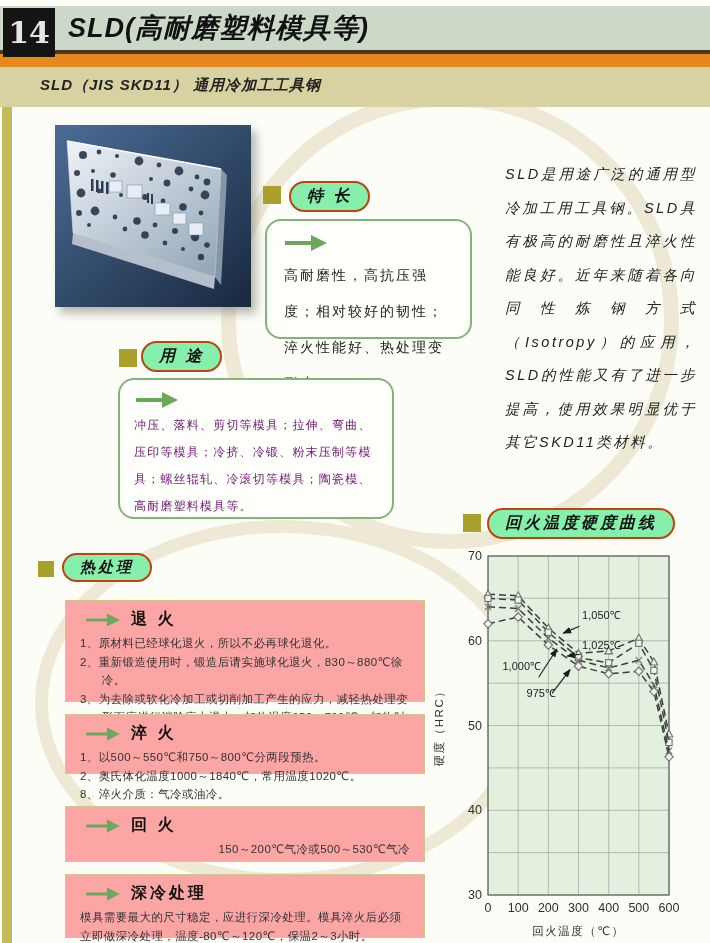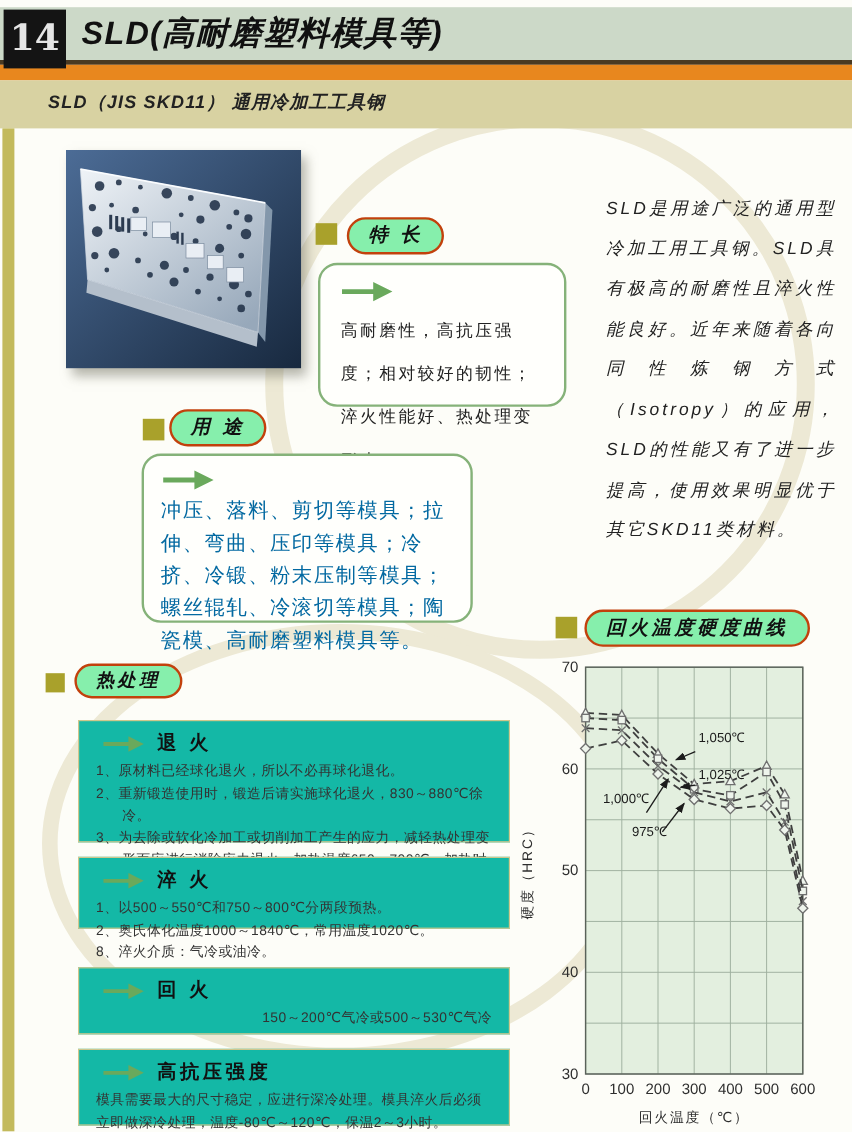--- a/index.html
+++ b/index.html
@@ -24,39 +24,39 @@
   .arc{border-radius:50%;z-index:0;}
   .arc1{left:221px;top:91px;width:428px;height:428px;border:15px solid #ede9d5;}
   .arc2{left:35px;top:520px;width:470px;height:340px;border:13px solid #ede9d5;}
   
   .bullet{width:18px;height:18px;background:#a9a12b;z-index:1;}
   .pill{z-index:1;background:#86efac;border:2px solid #c2410c;border-radius:18px;
       padding:3px 16px;font-size:16px;font-weight:bold;font-style:italic;letter-spacing:3px;
       color:#111;white-space:nowrap;}
   .gbox{z-index:1;background:#fffffc;border:2px solid #85b279;border-radius:16px;}
   .garrow{display:block;}
-  .cream-box{z-index:1;background:#14b8a6;border:1.6px solid #cfc78c;padding:6px 14px;box-sizing:border-box;}
+  .cream-box{z-index:1;background:#fca5a5;border:1.6px solid #cfc78c;padding:6px 14px;box-sizing:border-box;}
   .cream-head{display:flex;align-items:center;gap:9px;margin:2px 0 4px 4px;}
   .cream-title{font-size:16px;font-weight:bold;letter-spacing:3px;color:#111;}
   .cream-line{font-size:11.5px;line-height:18.5px;color:#333;letter-spacing:.4px;
       padding-left:1.9em;text-indent:-1.9em;}
   .cream-par{font-size:11.5px;line-height:18.5px;color:#333;letter-spacing:.4px;}
   
   .photo-wrap{left:55px;top:125px;width:196px;height:182px;z-index:1;
       box-shadow:5px 6px 9px rgba(120,120,105,.55);}
   .feat-bullet{left:263px;top:186px;}
   .feat-pill{left:289px;top:181px;}
   .feat-box{left:265px;top:219px;width:203px;height:116px;}
   .feat-arrow{margin:12px 0 0 16px;}
   .feat-text{margin:4px 16px 0 17px;font-size:14px;line-height:36px;letter-spacing:2px;color:#222;}
   .uses-bullet{left:119px;top:349px;}
   .uses-pill{left:141px;top:341px;}
   .uses-box{left:118px;top:378px;width:272px;height:137px;}
   .uses-arrow{margin:10px 0 0 14px;}
-  .uses-text{margin:2px 13px 0 14px;font-size:17px;line-height:27px;letter-spacing:1.2px;color:#0369a1;}
+  .uses-text{margin:2px 13px 0 14px;font-size:12px;line-height:27px;letter-spacing:1.2px;color:#701a75;}
   .desc{left:505px;top:158px;width:192px;z-index:1;font-size:14.5px;font-style:italic;
       line-height:33.5px;letter-spacing:2.5px;text-align:justify;color:#222;}
   .chart-bullet{left:463px;top:514px;}
   .chart-pill{left:487px;top:508px;font-size:16px;}
   .chart-wrap{left:430px;top:550px;width:280px;height:393px;z-index:1;}
   .heat-bullet{left:38px;top:561px;width:16px;height:16px;}
   .heat-pill{left:62px;top:553px;font-size:15px;}
   .hbox1{left:65px;top:600px;width:360px;height:102px;}
   .hbox2{left:65px;top:714px;width:360px;height:60px;}
   .hbox3{left:65px;top:806px;width:360px;height:56px;text-align:right;}
@@ -327,16 +327,16 @@
     <span class="cream-title">回 火</span>
   </div>
   <div class="cream-par">150～200℃气冷或500～530℃气冷</div>
 </div>
 
 <div class="abs cream-box hbox4">
   <div class="cream-head">
     <svg class="garrow" width="38" height="16" viewBox="0 0 46 20">
         <path d="M2 8 H28 V2 L44 10 L28 18 V12 H2 Z" fill="#6aa95c"></path>
       </svg>
-    <span class="cream-title">高抗压强度</span>
+    <span class="cream-title">深冷处理</span>
   </div>
   <div class="cream-par">模具需要最大的尺寸稳定，应进行深冷处理。模具淬火后必须立即做深冷处理，温度-80℃～120℃，保温2～3小时。</div>
 </div>
 
 </body></html>

